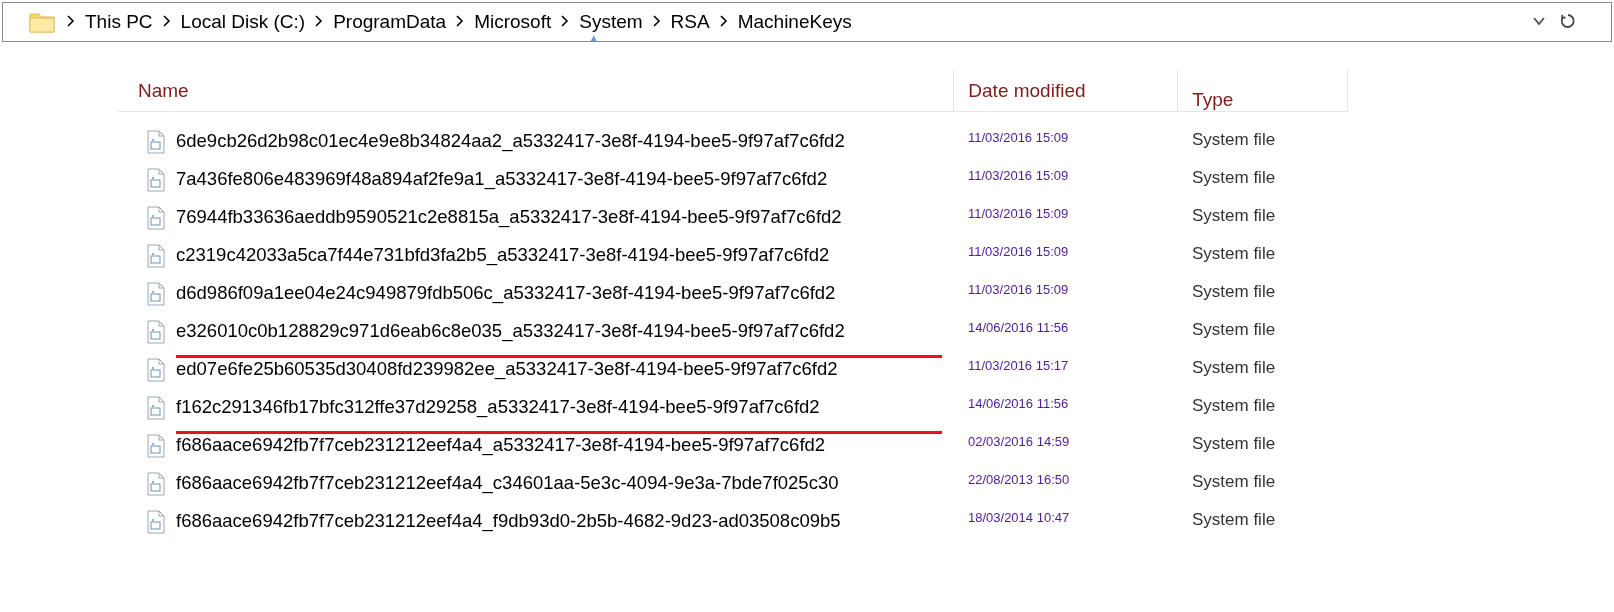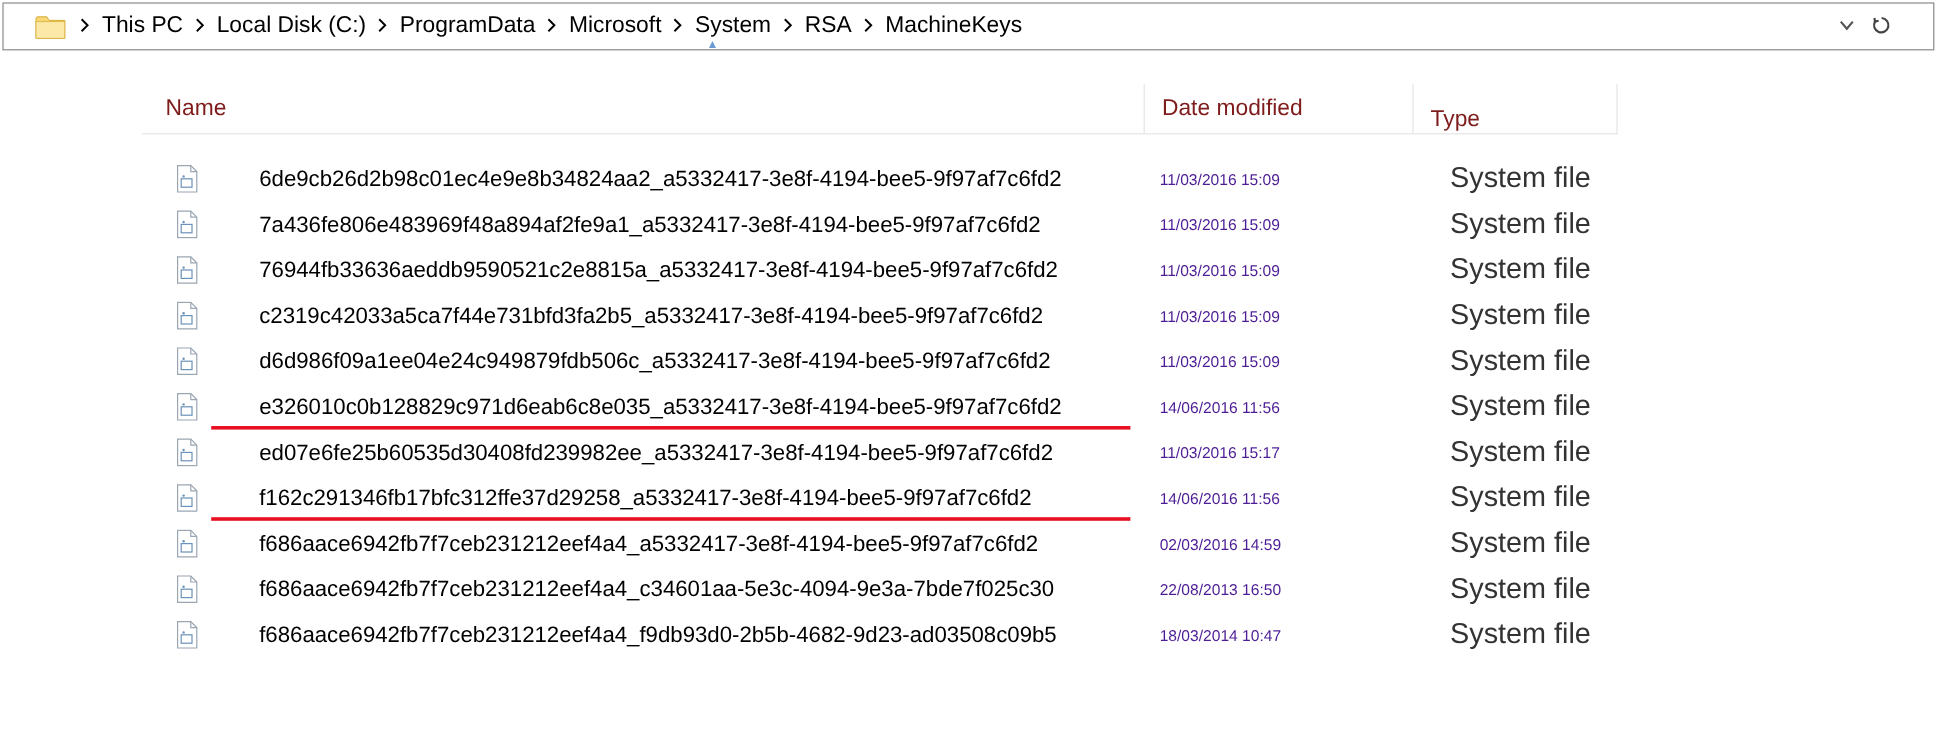--- a/index.html
+++ b/index.html
@@ -77,24 +77,23 @@
       position: absolute;
       margin-left: 400px;
       margin-top: -48px;
     }
     .sort-wrap { position: relative; }
     .files-body {
       padding-top: 18px;
     }
     .file-row {
       display: flex;
-      align-items: center;
+      align-items: flex-start;
       height: 38px;
       position: relative;
-      gap: 40px;
     }
     .file-icon {
       width: 20px;
       height: 24px;
       margin-left: 28px;
       margin-right: 10px;
       flex-shrink: 0;
     }
     .file-name {
       width: 778px;
@@ -103,21 +102,21 @@
       white-space: nowrap;
     }
     .file-date {
       width: 224px;
       font-size: 13px;
       color: #4c1d95;
       padding-left: 14px;
     }
     .file-type {
       width: 170px;
-      font-size: 24px;
+      font-size: 17px;
       color: #333;
       padding-left: 14px;
     }
     .underline-red {
       position: absolute;
       left: 58px;
       width: 766px;
       height: 3px;
       background: #e81123;
       bottom: 0px;

